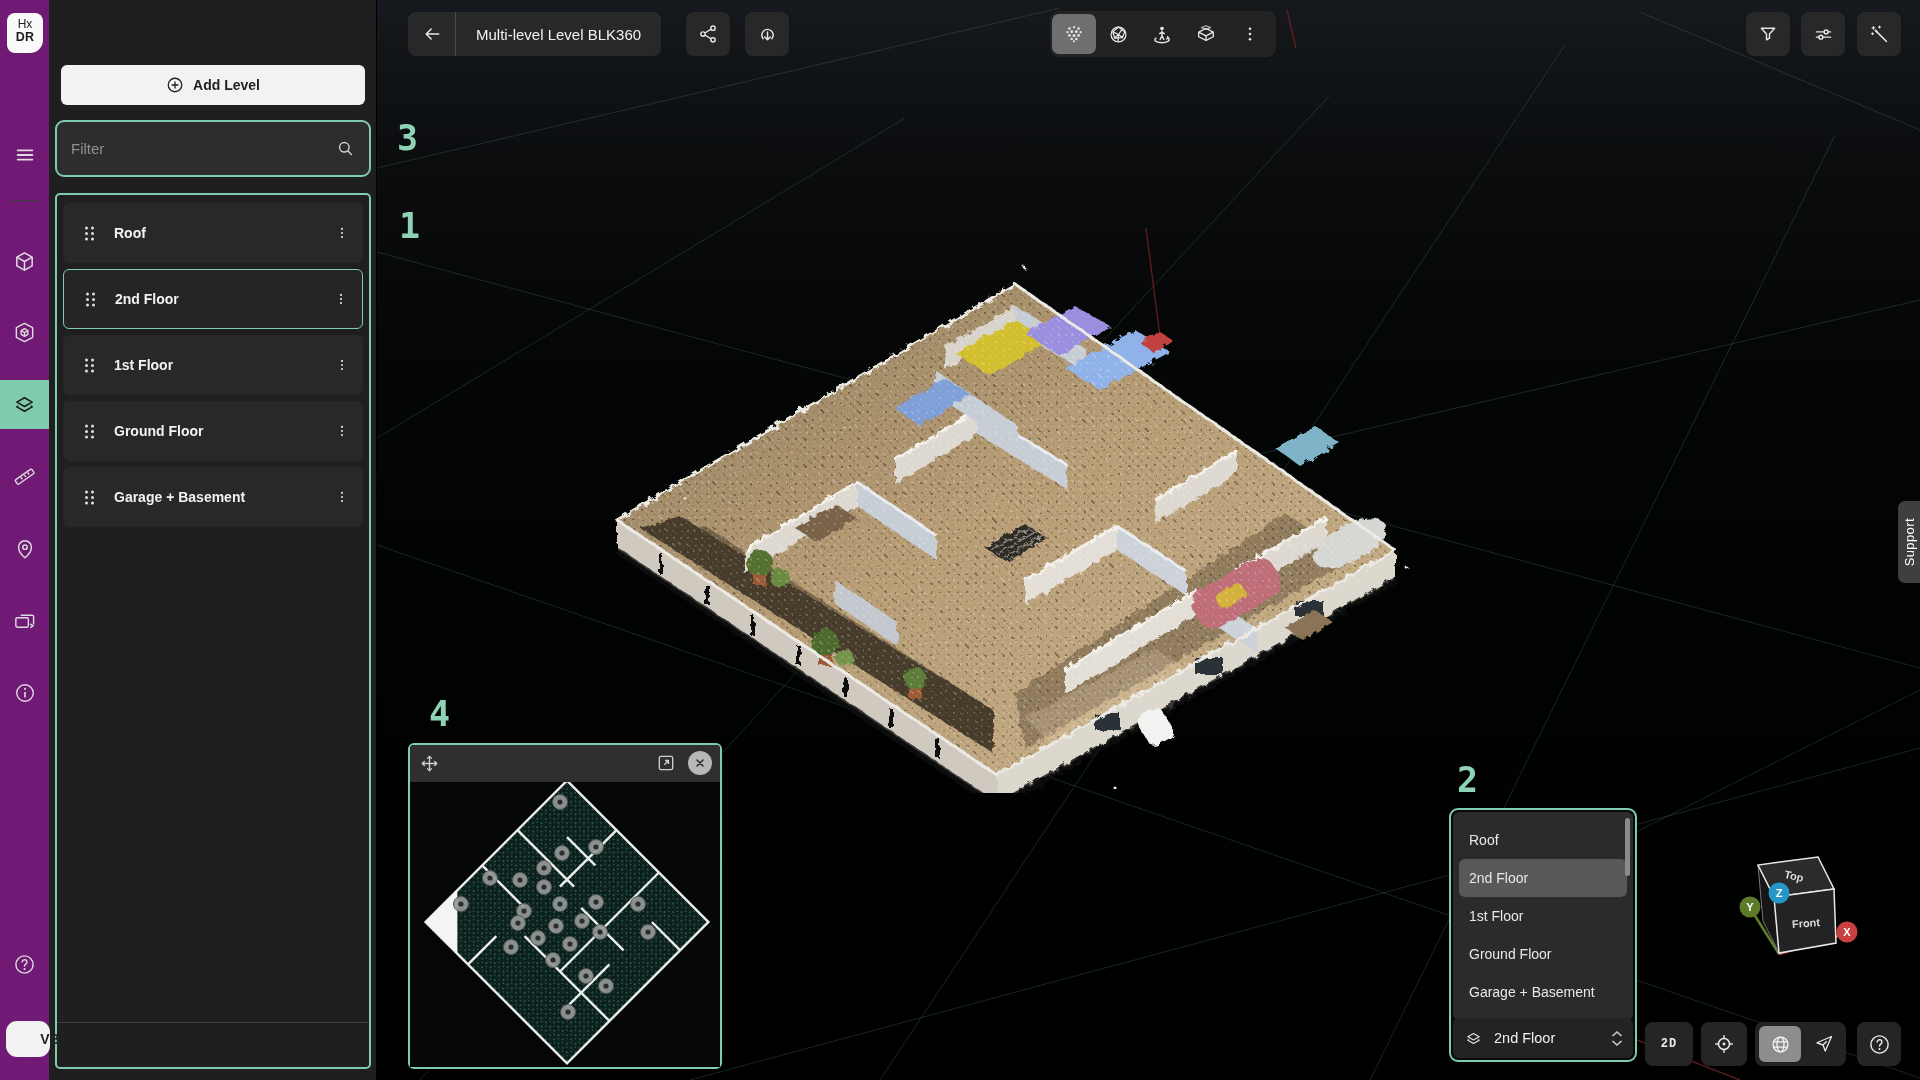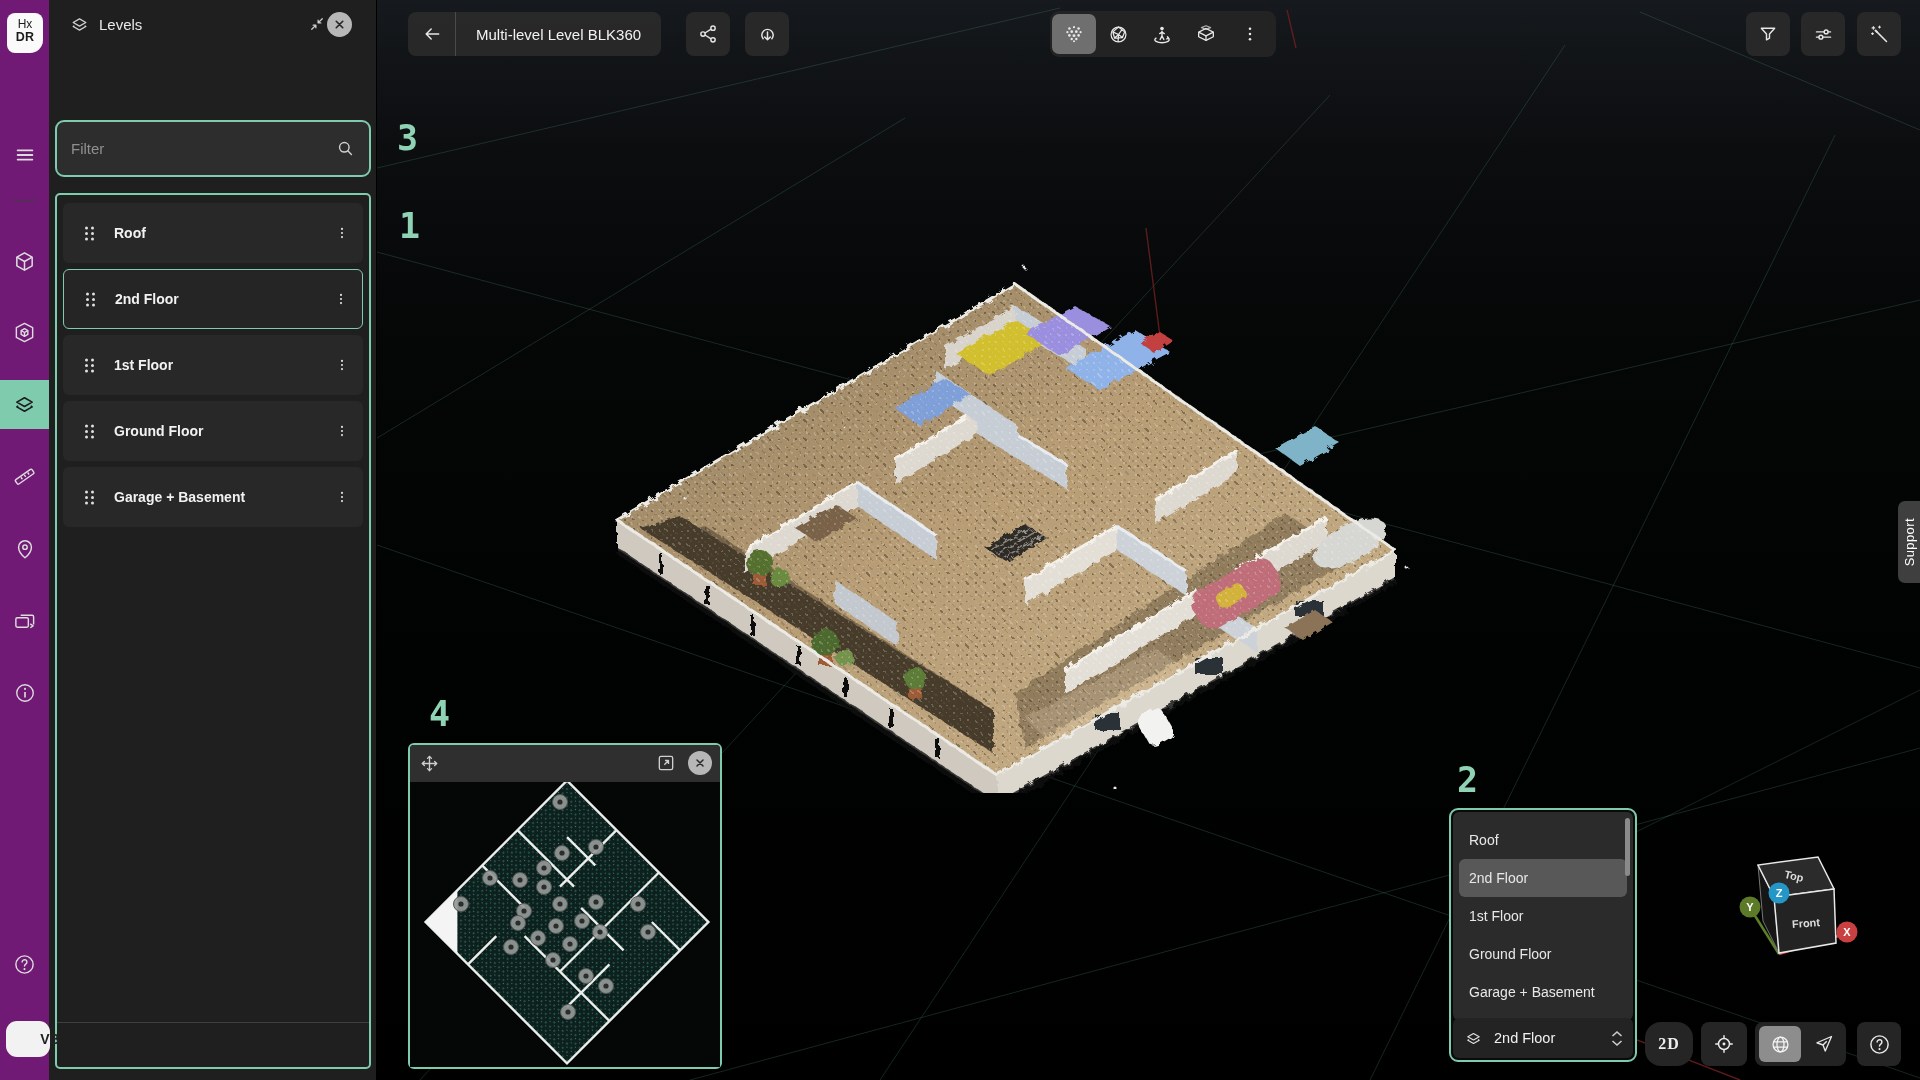--- a/index.html
+++ b/index.html
@@ -98,21 +98,21 @@
   .dd-scroll { position:absolute; right:3px; top:6px; width:5px; height:58px; background:#8a8a8a; border-radius:3px; }
   .dd-bar { position:absolute; left:2px; bottom:2px; width:180px; height:40px; background:#232323;
             border-radius:6px; display:flex; align-items:center; cursor:pointer; }
   .dd-bar-ic { margin-left:12px; color:#e0e0e0; }
   .dd-bar-label { margin-left:12px; color:#f0f0f0; font-size:14.5px; }
   .dd-spin { position:absolute; right:10px; color:#cccccc; display:flex; flex-direction:column; gap:1px; }
 
   
   .br-btn { position:absolute; top:1022px; height:44px; background:#252525; border-radius:8px;
             display:flex; align-items:center; justify-content:center; color:#ececec; z-index:26; cursor:pointer; }
-  .mode2d { font-family:Liberation Serif, serif; font-weight:bold; font-size:16px; letter-spacing:1px;border-radius:16px; }
+  .mode2d { font-family:Liberation Mono, monospace; font-weight:bold; font-size:12px; letter-spacing:1px; }
   .globe-group { position:absolute; left:1755px; top:1022px; width:91px; height:44px; background:#232323;
                  border-radius:8px; z-index:26; }
   .globe-half { position:absolute; left:4px; top:4px; width:42px; height:36px; background:#8d8d8d;
                 border-radius:6px; display:flex; align-items:center; justify-content:center; color:#f4f4f4; cursor:pointer; }
   .plane-half { position:absolute; right:0; top:0; width:45px; height:44px; display:flex;
                 align-items:center; justify-content:center; color:#e8e8e8; cursor:pointer; }
 
   
   #support { position:absolute; right:0; top:501px; width:22px; height:82px; background:#3f3f3f;
              border-radius:7px 0 0 7px; color:#fff; font-size:13px; z-index:30;
@@ -462,41 +462,28 @@
     <svg width="23" height="23" viewBox="0 0 24 24" fill="none" stroke="currentColor" stroke-width="1.5">
       <circle cx="12" cy="12" r="9"></circle>
       <path d="M9.5 9.5a2.5 2.5 0 1 1 3.8 2.1c-.9.6-1.3 1-1.3 2" stroke-linecap="round"></path>
       <circle cx="12" cy="16.8" r="1.1" fill="currentColor" stroke="none"></circle>
     </svg>
   </div>
   <div class="avatar">VB</div>
 </div>
 
 <div id="panel">
-  <div class="panel-header">
-    <span class="ph-icon">
-      <svg width="19" height="19" viewBox="0 0 24 24" fill="none" stroke="currentColor" stroke-width="1.7" stroke-linejoin="round">
-        <path d="M12 5 4 9.5l8 4.5 8-4.5z"></path>
-          <path d="m5.5 13.5-1.5 1 8 4.5 8-4.5-1.5-1"></path>
-      </svg>
-    </span>
-    <span class="panel-title">Levels</span>
-    <span class="collapse-btn">
-      <svg width="18" height="18" viewBox="0 0 24 24" fill="none" stroke="currentColor" stroke-width="1.7" stroke-linecap="round" stroke-linejoin="round">
-        <path d="m19 5-5.5 5.5m0 0h3.6m-3.6 0V6.9"></path>
-          <path d="m5 19 5.5-5.5m0 0H6.9m3.6 0v3.6"></path>
-      </svg>
-    </span>
-    <span class="close-circle">
-      <svg width="13" height="13" viewBox="0 0 24 24" stroke="currentColor" stroke-width="3" stroke-linecap="round">
-          <path d="M6 6l12 12M18 6 6 18"></path>
-        </svg>
-    </span>
-  </div>
-
+
+  <button class="add-btn">
+    <svg width="18" height="18" viewBox="0 0 24 24" fill="none" stroke="currentColor" stroke-width="1.7" stroke-linecap="round">
+      <circle cx="12" cy="12" r="9"></circle>
+        <path d="M12 8v8M8 12h8"></path>
+    </svg>
+    <span>Add Level</span>
+  </button>
 
   <div class="filter-wrap">
     <input type="text" placeholder="Filter" style="">
     <span class="search-ic">
       <svg width="19" height="19" viewBox="0 0 24 24" fill="none" stroke="currentColor" stroke-width="1.8" stroke-linecap="round">
         <circle cx="10.5" cy="10.5" r="6"></circle>
           <path d="m15.2 15.2 4.3 4.3"></path>
       </svg>
     </span>
   </div>

